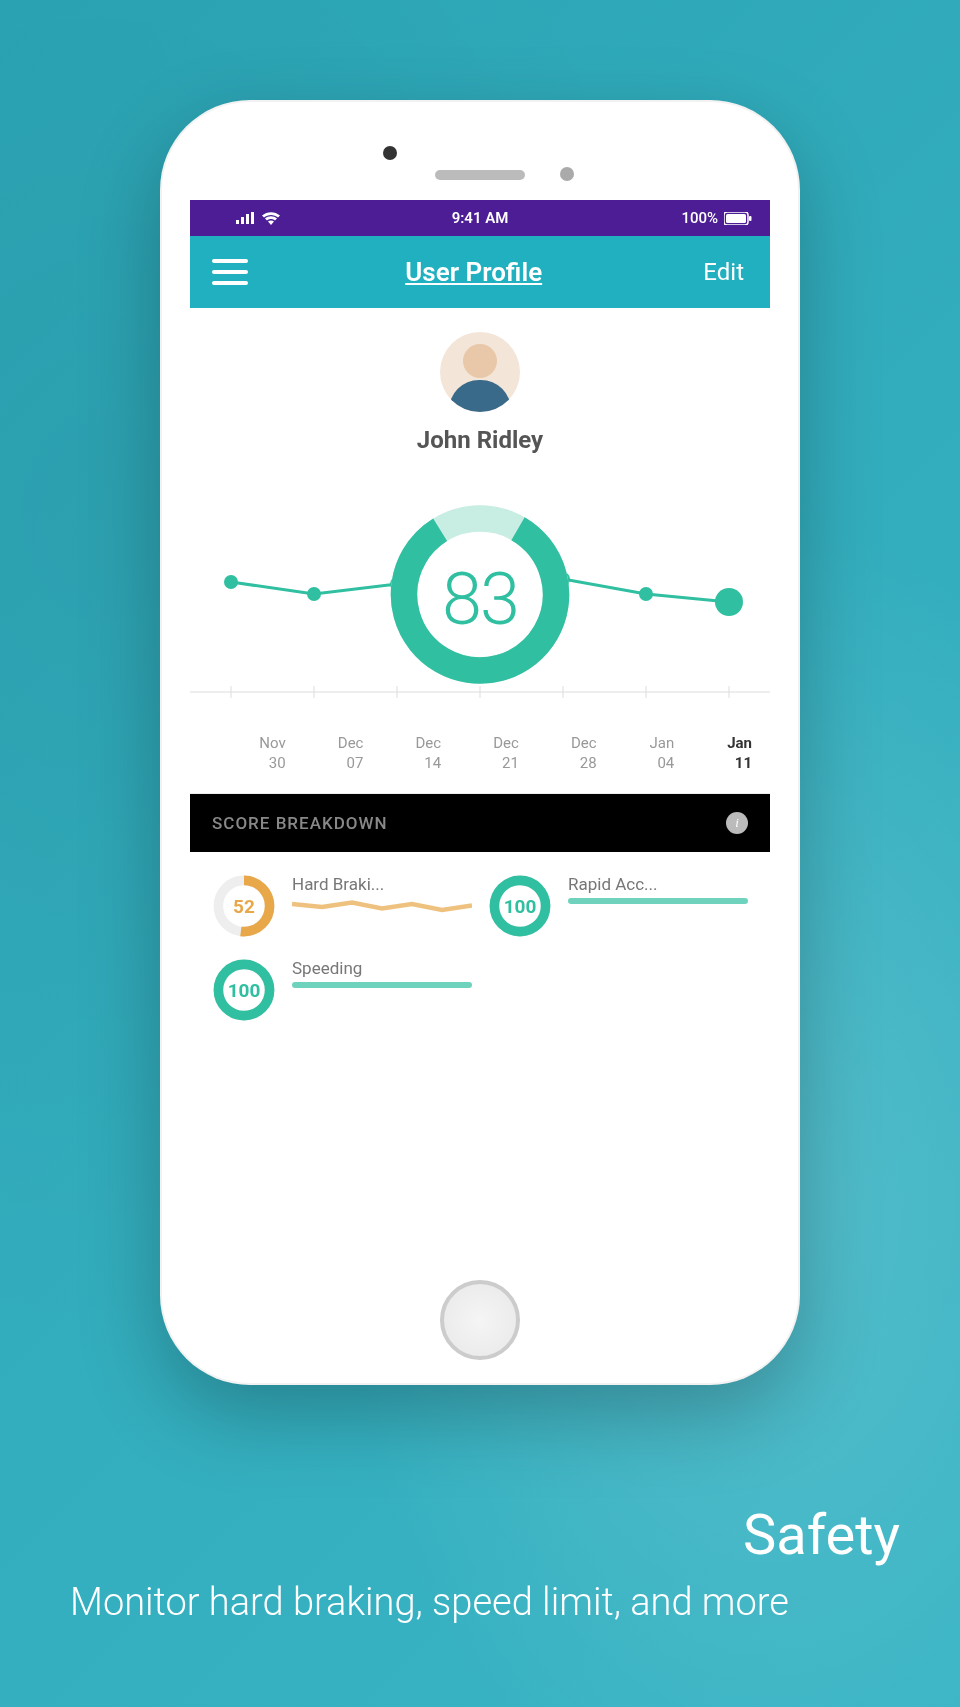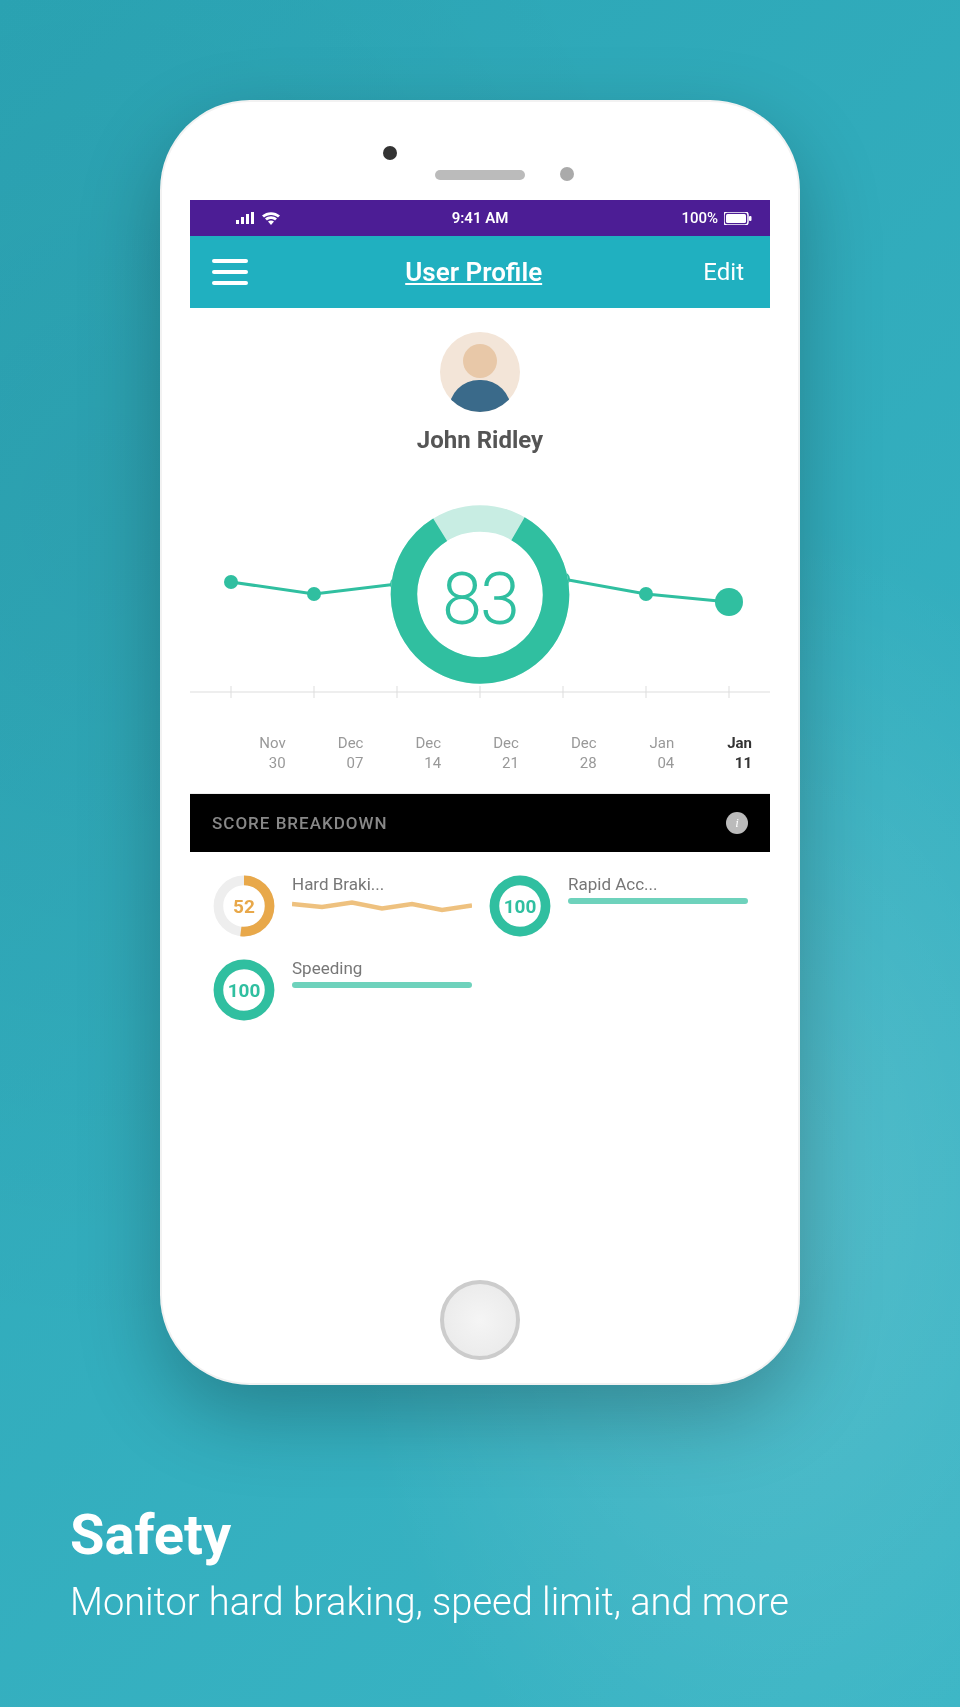--- a/index.html
+++ b/index.html
@@ -60,21 +60,21 @@
 .mini-ring { width:64px; height:64px; flex-shrink:0; position:relative; }
 .mini-ring .num { position:absolute; inset:0; display:flex; align-items:center; justify-content:center; font-size:19px; font-weight:700; }
 .score-label-wrap { flex:1; min-width:0; }
 .score-label { font-size:17px; color:#777; white-space:nowrap; overflow:hidden; text-overflow:ellipsis; margin-bottom:4px; }
 .spark { height:6px; background:#30bfa0; border-radius:3px; opacity:0.7; }
 .spark.orange { background:#e8a84a; position:relative; height:10px; background:none; }
 .spark.orange svg{position:absolute;inset:0;}
 
 
 .promo { position:absolute; left:70px; right:60px; bottom:80px; color:#fff; }
-.promo-title { font-size:56px; font-weight:700; margin-bottom:10px; }
+.promo-title { font-size:56px; font-weight:400; margin-bottom:10px;text-align:right; }
 .promo-sub { font-size:38px; font-weight:300; line-height:1.3; }
 </style>
 </head>
 <body>
 
 <div class="bg-overlay"></div>
 
 <div class="phone">
   <div class="speaker-dot"></div>
   <div class="home-btn"></div>

